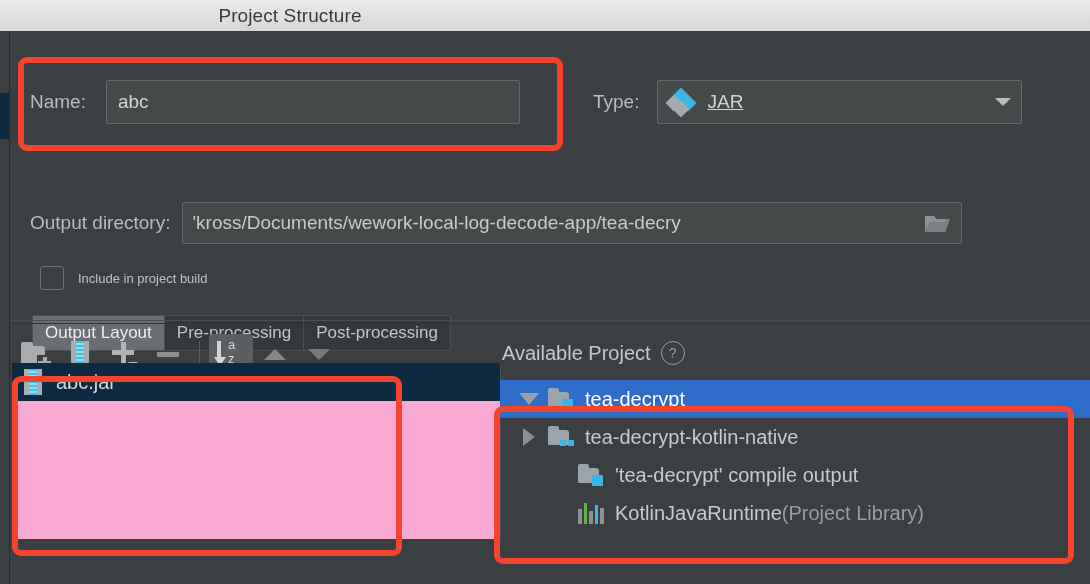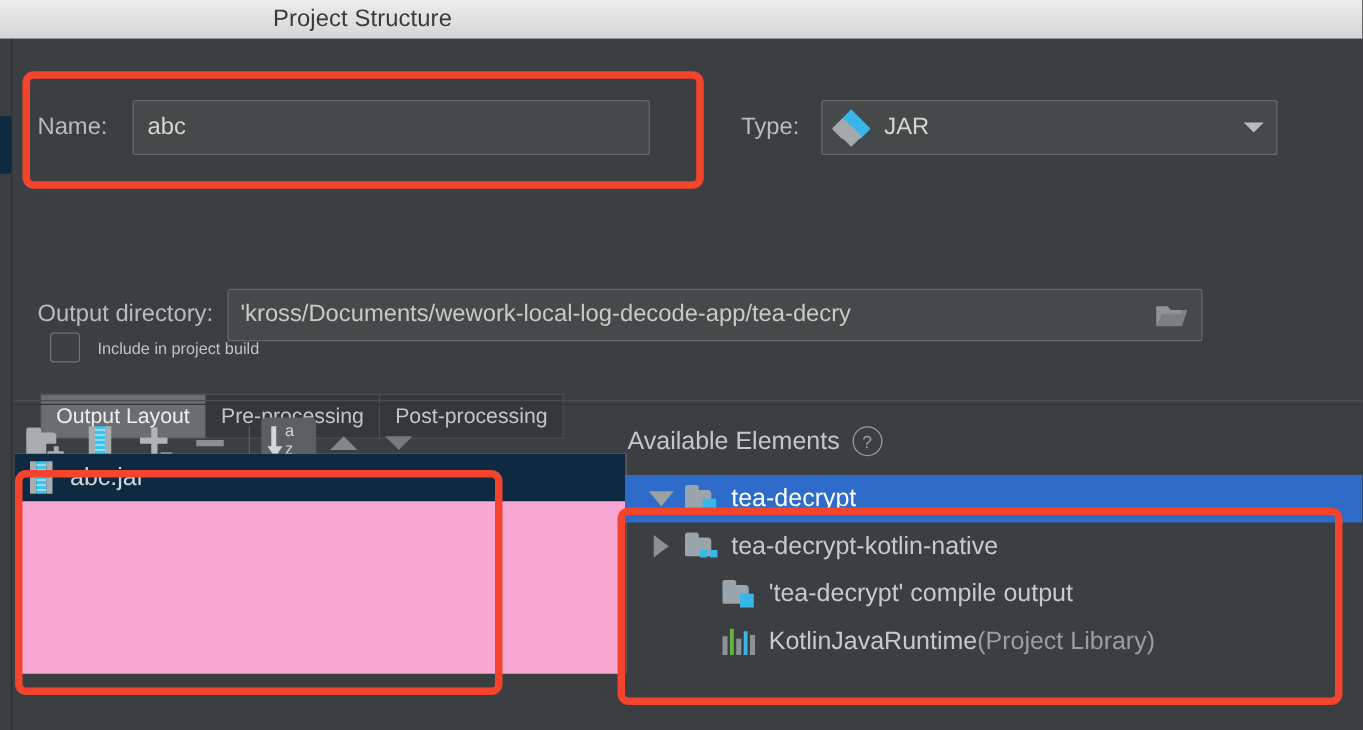--- a/index.html
+++ b/index.html
@@ -36,31 +36,31 @@
   
   .row-name{position:absolute;left:20px;top:49px;display:flex;align-items:center;}
   .lbl{color:#bbbbbb;font-size:19px;white-space:nowrap;}
   .field{
     background:#45494a;border:1px solid #646868;border-radius:2px;
     color:#d4d4d4;font-size:19px;display:flex;align-items:center;
     box-sizing:border-box;
   }
   #name-field{width:414px;height:44px;padding:0 11px;margin-left:20px;}
 
-  .row-out{position:absolute;left:20px;top:171px;display:flex;align-items:center;margin-top:29px;}
+  .row-out{position:absolute;left:20px;top:171px;display:flex;align-items:center;}
   #out-field{
     width:780px;height:42px;padding:0 6px 0 9px;margin-left:12px;
     justify-content:space-between;color:#c9c9c9;font-size:19px;overflow:hidden;white-space:nowrap;
   }
   #out-field .txt{overflow:hidden;text-overflow:clip;white-space:nowrap;flex:1;}
 
   
   .row-type{position:absolute;left:583px;top:49px;display:flex;align-items:center;}
   #type-combo{
-    width:365px;height:44px;margin-left:18px;padding:0 10px;justify-content:flex-start;gap:13px;
+    width:365px;height:44px;margin-left:18px;padding:0 10px;justify-content:flex-start;gap:13px;text-decoration:underline;
   }
   .jar-ico{position:relative;width:26px;height:24px;flex:0 0 auto;}
   .dia{position:absolute;width:12px;height:12px;transform:rotate(45deg);border-radius:1px;}
   .caret-dn{
     width:0;height:0;border-left:8px solid transparent;border-right:8px solid transparent;
     border-top:8px solid #b9bcbd;margin-left:auto;
   }
 
   
   .row-chk{position:absolute;left:30px;top:235px;display:flex;align-items:center;gap:14px;}
@@ -261,21 +261,21 @@
     </div>
     <div class="tbtn">
       <span class="triup"></span>
     </div>
     <div class="tbtn">
       <span class="tridn"></span>
     </div>
   </div>
 
   <div class="avail-hdr">
-    <span class="t">Available Elements</span>
+    <span class="t">Available Project</span>
     <span class="qmark">?</span>
   </div>
 
   <div class="leftlist">
     <div class="sel-row">
       <span class="jarico">
         <i class="l"></i>
           <i class="z"></i>
           <i class="r"></i>
       </span>

